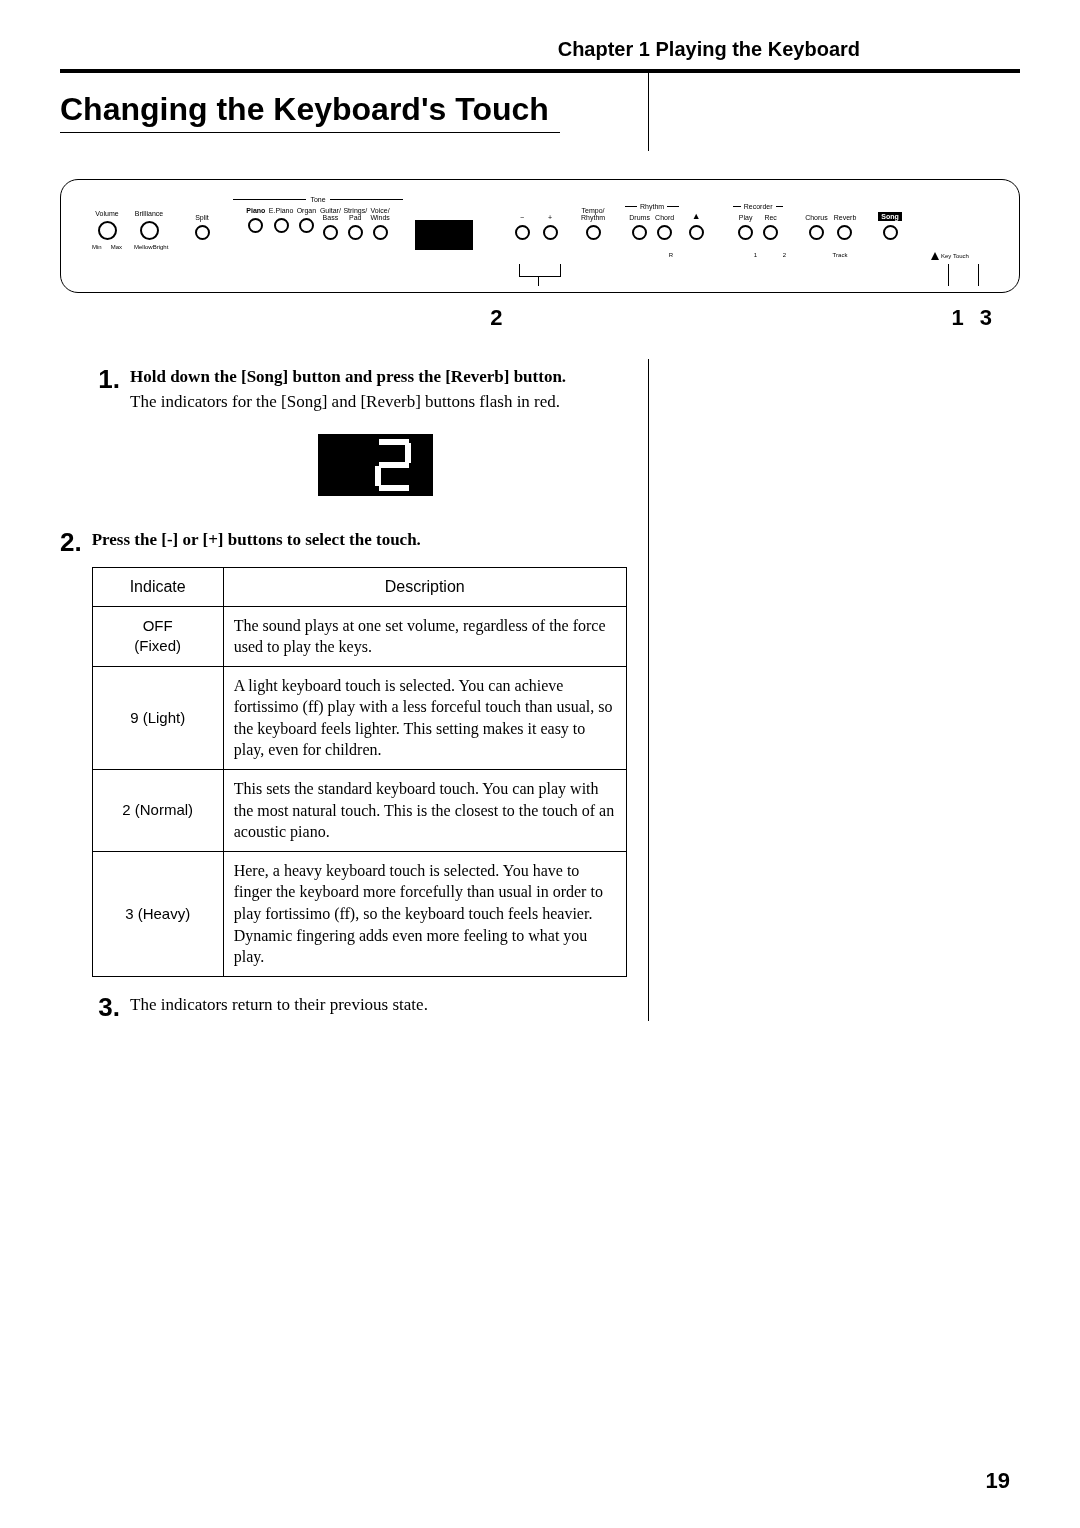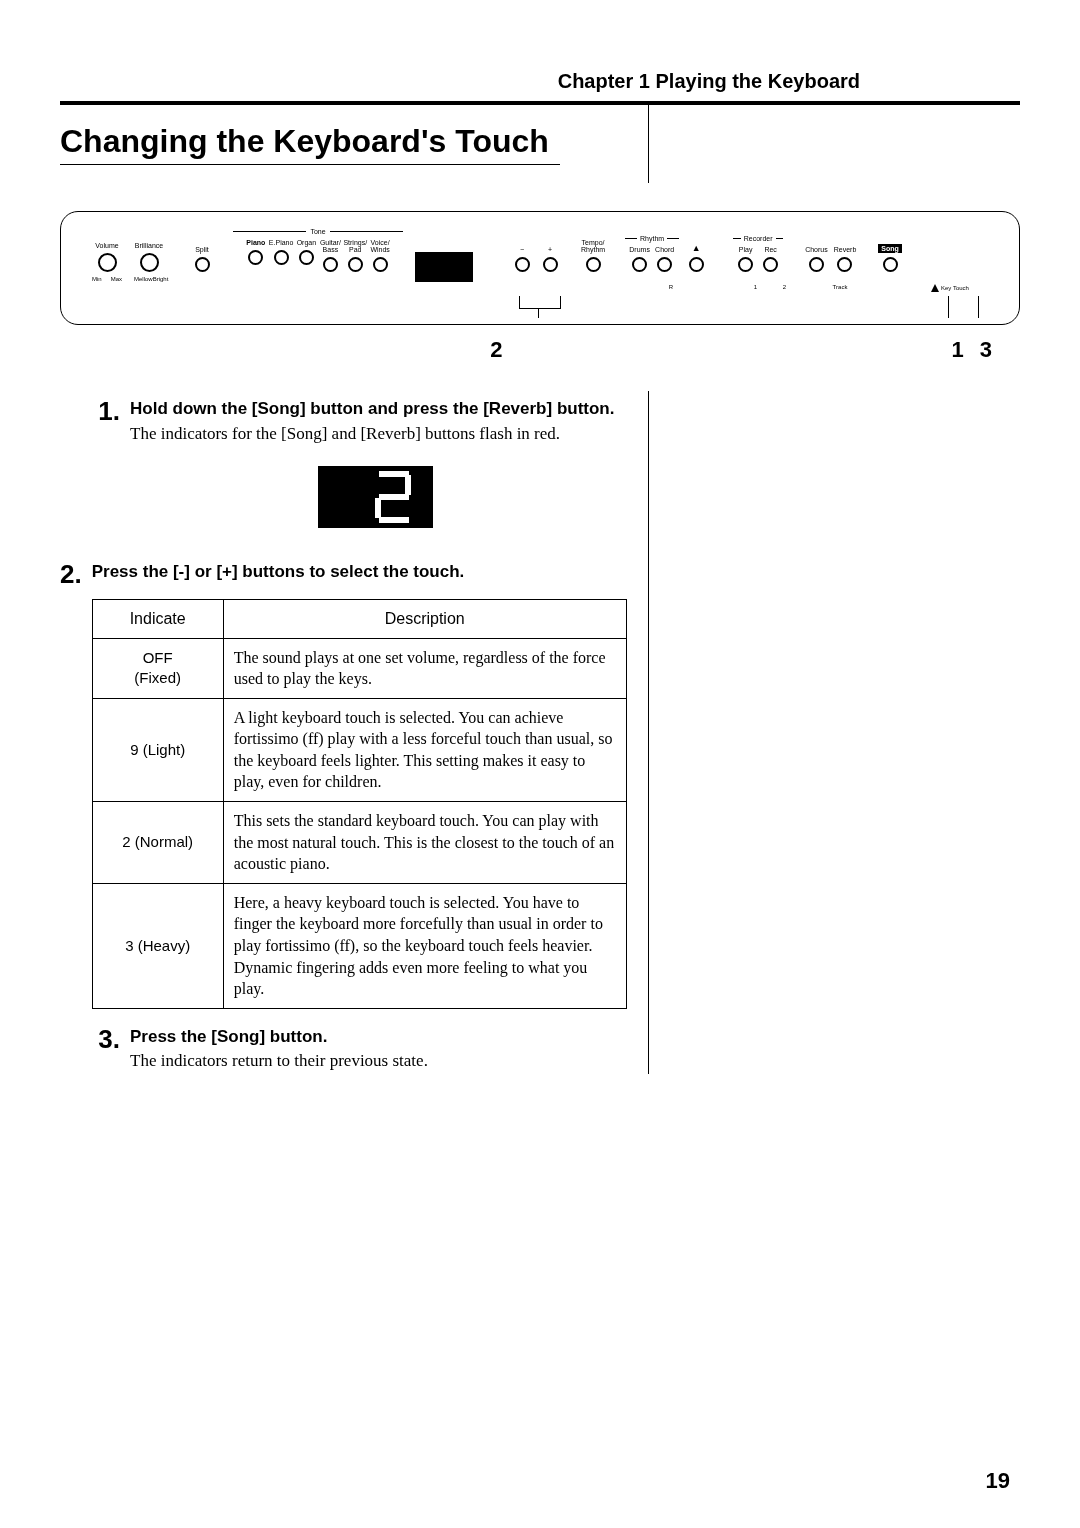--- a/index.html
+++ b/index.html
@@ -7,21 +7,21 @@
     padding: 0;
     font-family: Georgia, "Times New Roman", serif;
     background: #fff;
     color: #000;
     width: 1080px;
   }
   .page {
     width: 1080px;
     height: 1528px;
     box-sizing: border-box;
-    padding: 70px 60px 40px 60px;
+    padding: 38px 60px 40px 60px;
     position: relative;
   }
   .chapter-header {
     font-family: "Helvetica Neue", Arial, sans-serif;
     font-weight: bold;
     font-size: 20px;
     text-align: right;
     padding-right: 160px;
     margin-bottom: 8px;
   }
@@ -107,21 +107,21 @@
   .step-num {
     font-family: "Helvetica Neue", Arial, sans-serif;
     font-weight: bold;
     font-size: 26px;
     width: 60px;
     text-align: right;
     padding-right: 10px;
     line-height: 1.1;
   }
   .step-body { flex: 1; font-size: 17px; line-height: 1.45; }
-  .step-body .bold { font-weight: bold; font-family: Liberation Sans, sans-serif; }
+  .step-body .bold { font-weight: bold; font-family: Liberation Serif, serif; }
   .lcd-display {
     width: 115px;
     height: 62px;
     background: #000;
     margin: 20px auto 26px auto;
     display: flex;
     align-items: center;
     justify-content: flex-end;
     padding-right: 18px;
     box-sizing: border-box;
@@ -423,21 +423,20 @@
               <td>Here, a heavy keyboard touch is selected. You have to finger the keyboard more forcefully than usual in order to play fortissimo (ff), so the keyboard touch feels heavier. Dynamic fingering adds even more feeling to what you play.</td>
             </tr>
           </tbody>
             </table>
         </div>
       </div>
 
       <div class="step" style="margin-top:16px">
         <div class="step-num">3.</div>
         <div class="step-body">
-          <div class="bold">Press the [Song] button.</div>
           <div>The indicators return to their previous state.</div>
         </div>
       </div>
 
     </div>
     <div class="side-col"></div>
   </div>
 
   <div class="page-num">19</div>
 </div>

